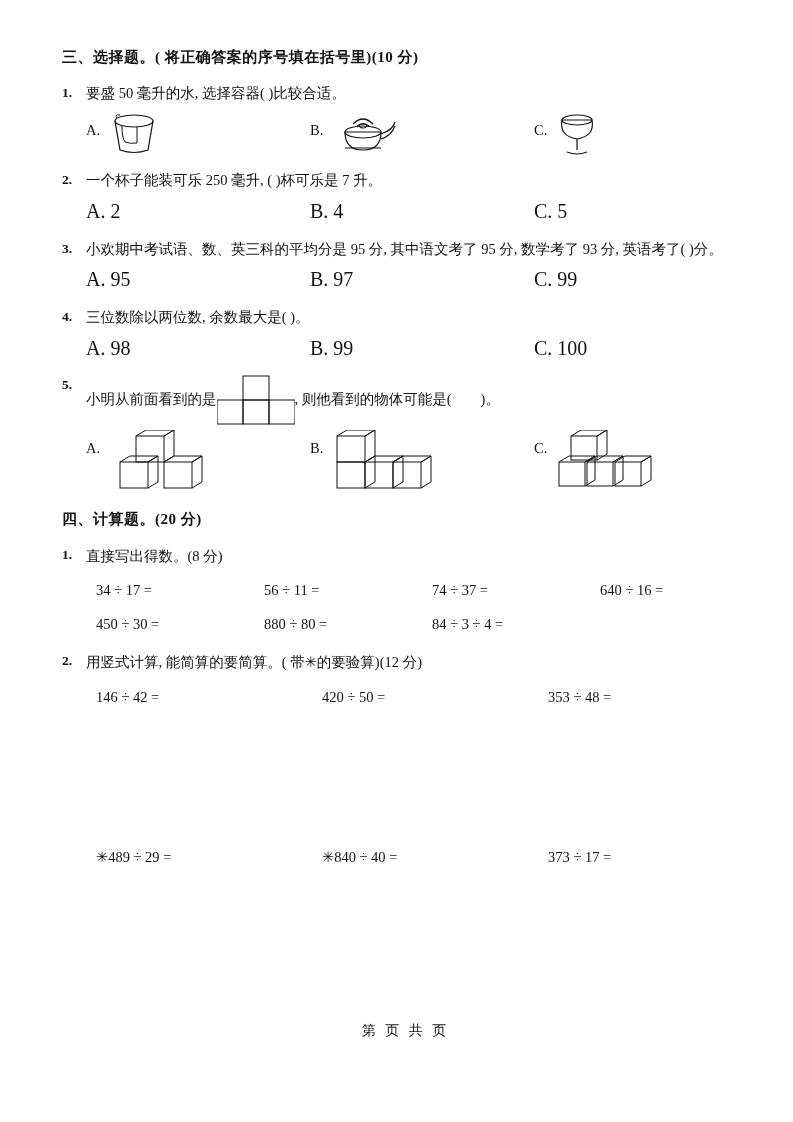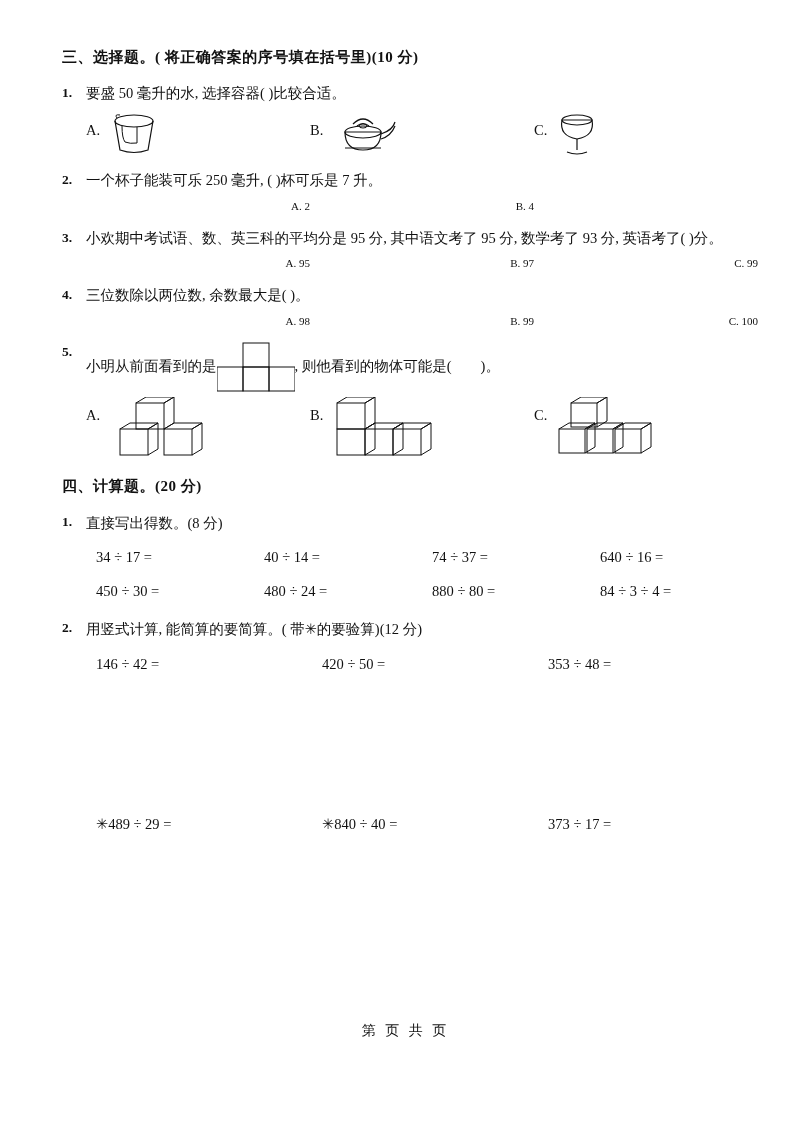--- a/index.html
+++ b/index.html
@@ -47,22 +47,21 @@
     font-size: 13.5px;
     font-weight: bold;
   }
   .q-text {
     display: inline;
   }
   .opts {
     display: flex;
     padding-left: 24px;
     margin: 4px 0 14px 0;
-    font-size: 11px;
-    text-align: right;
+    font-size: 20px;
   }
   .opt {
     width: 224px;
     flex: 0 0 224px;
   }
   .opt-img-row {
     display: flex;
     padding-left: 24px;
     margin: 2px 0 10px 0;
     font-size: 14.5px;
@@ -199,20 +198,21 @@
       </div>
     </div>
 
     <div class="q">
       <span class="num">2.</span>
       <span class="q-text">一个杯子能装可乐 250 毫升, (     )杯可乐是 7 升。</span>
     </div>
     <div class="opts">
       <div class="opt">A. 2</div>
       <div class="opt">B. 4</div>
+      <div class="opt">C. 5</div>
     </div>
 
     <div class="q">
       <span class="num">3.</span>
       <span class="q-text">小欢期中考试语、数、英三科的平均分是 95 分, 其中语文考了 95 分, 数学考了 93 分, 英语考了(        )分。</span>
     </div>
     <div class="opts">
       <div class="opt">A. 95</div>
       <div class="opt">B. 97</div>
       <div class="opt">C. 99</div>
@@ -305,27 +305,26 @@
     </div>
 
     <div class="section-head" style="margin-top:18px;">四、计算题。(20 分)</div>
 
     <div class="sub-q">
       <span class="num">1.</span>
       <span>直接写出得数。(8 分)</span>
     </div>
     <div class="calc-row">
       <div class="cell">34 ÷ 17 =</div>
-      <div class="cell">40 ÷ 14 =</div>
+      <div class="cell">56 ÷ 11 =</div>
       <div class="cell">74 ÷ 37 =</div>
       <div class="cell">640 ÷ 16 =</div>
     </div>
     <div class="calc-row">
       <div class="cell">450 ÷ 30 =</div>
-      <div class="cell">480 ÷ 24 =</div>
       <div class="cell">880 ÷ 80 =</div>
       <div class="cell">84 ÷ 3 ÷ 4 =</div>
     </div>
 
     <div class="sub-q">
       <span class="num">2.</span>
       <span>用竖式计算, 能简算的要简算。( 带✳的要验算)(12 分)</span>
     </div>
     <div class="calc-row3">
       <div class="cell">146 ÷ 42 =</div>

